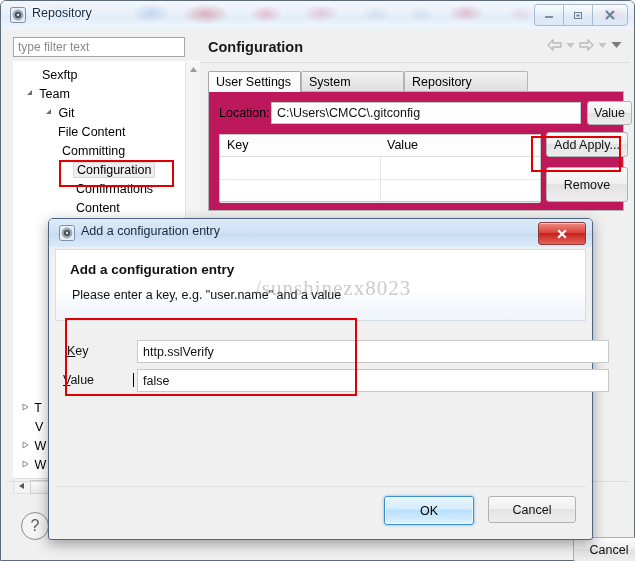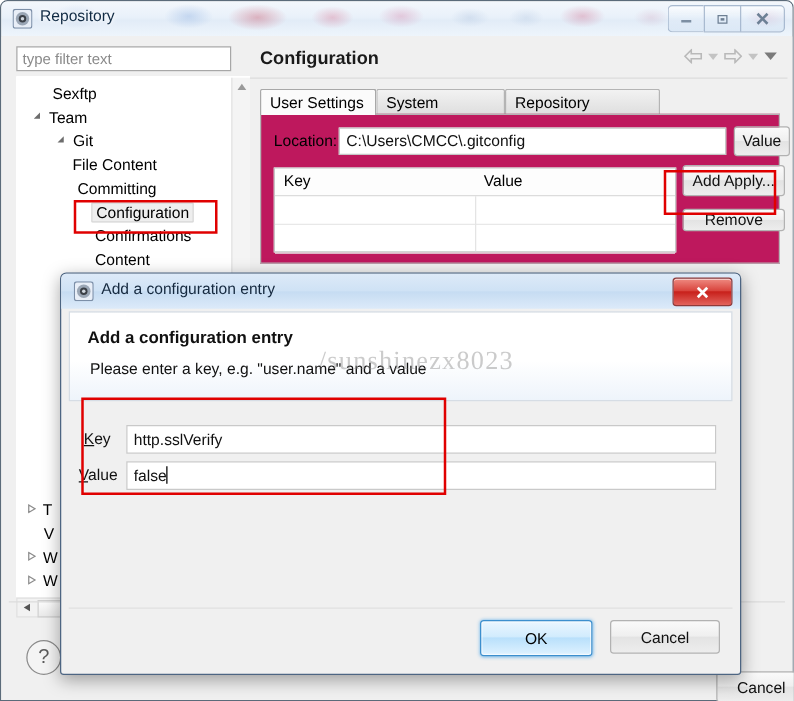--- a/index.html
+++ b/index.html
@@ -155,21 +155,21 @@
   .table{
     position:absolute;left:10px;top:42px;width:322px;height:68px;
     background:#fff;border:1px solid #c6c6c6;box-sizing:border-box;
   }
   .table .hdr{height:21px;border-bottom:1px solid #dcdcdc;position:relative;background:#fdfdfd;}
   .table .hdr .c1{position:absolute;left:7px;top:3px;font-size:12.5px;}
   .table .hdr .c2{position:absolute;left:167px;top:3px;font-size:12.5px;}
   .table .vline{position:absolute;left:160px;top:0;bottom:0;width:1px;background:#e4e4e4;}
   .table .row{height:22px;border-bottom:1px solid #e8e8e8;}
   .btn-addentry{position:absolute;left:337px;top:40px;width:82px;height:25px;}
-  .btn-remove{position:absolute;left:337px;top:75px;width:82px;height:18px;}
+  .btn-remove{position:absolute;left:337px;top:75px;width:82px;height:35px;}
 
   
   .redbox{position:absolute;border:2.5px solid #e00000;box-sizing:border-box;pointer-events:none;z-index:60;}
 
   
   .pref-apply{position:absolute;left:494px;top:463px;width:72px;height:25px;}
   .pref-cancel{position:absolute;left:572px;top:508px;width:72px;height:25px;}
   .pref-btn-row-sep{position:absolute;left:6px;right:6px;top:452px;height:1px;background:#dcdcdc;}
 
   
@@ -206,21 +206,21 @@
     font-family:"Liberation Serif",serif;font-size:21px;
     color:rgba(140,140,140,.45);letter-spacing:1px;z-index:55;pointer-events:none;
     white-space:nowrap;
   }
   .dlg-form{position:absolute;left:6px;right:6px;top:103px;height:180px;background:#f0f0f0;}
   .f-label{position:absolute;font-size:12.5px;color:#111;}
   .f-input{
     position:absolute;box-sizing:border-box;height:23px;
     background:#fff;border:1px solid #c9c9c9;
     font-family:"Liberation Sans",sans-serif;font-size:12.5px;
-    color:#111;padding:2px 5px;
+    color:#111;padding:2px 5px;margin-left:36px;
   }
   .caret{
     position:absolute;width:1px;height:14px;background:#000;
   }
   .dlg-btns{position:absolute;right:16px;bottom:14px;display:flex;gap:14px;}
   .btn-ok{
     width:88px;height:27px;
     border:1px solid #3c8fce;border-radius:3px;
     background:linear-gradient(to bottom,#eaf6ff 0%,#d2ecfd 45%,#b9e0fb 50%,#dff2ff 100%);
     box-shadow:0 0 3px rgba(80,170,235,.9), inset 0 0 0 1px rgba(255,255,255,.65);

